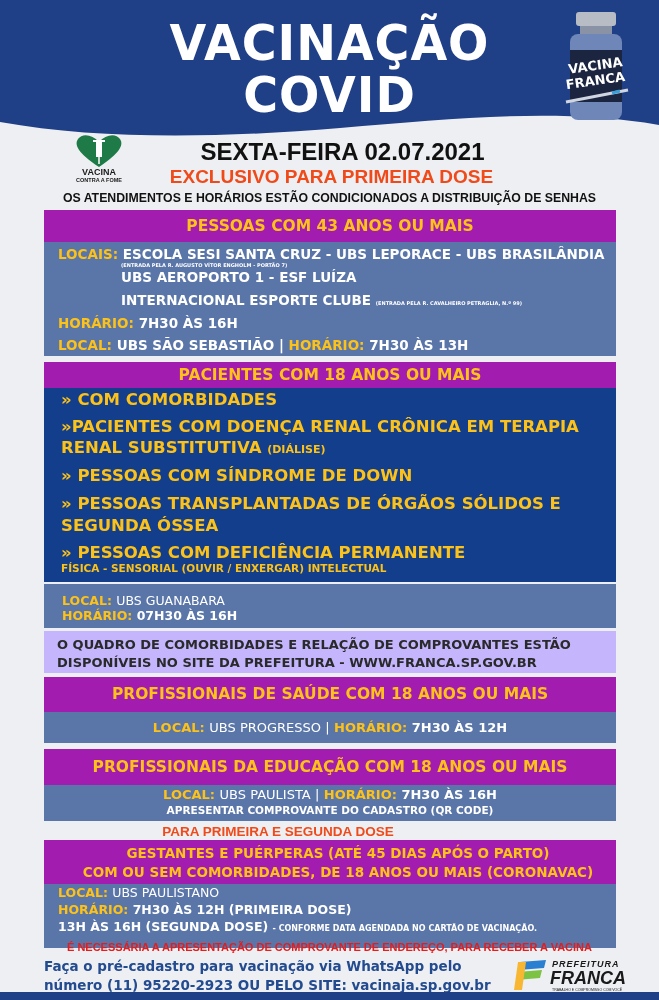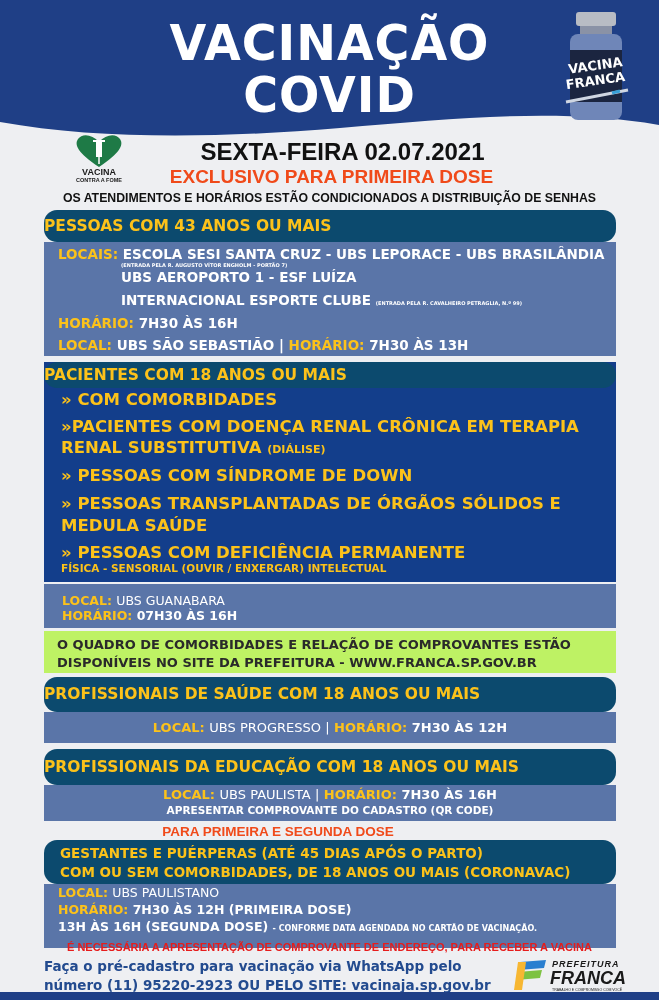--- a/index.html
+++ b/index.html
@@ -30,26 +30,26 @@
   }
   .exclusivo {
     position: absolute; left: 0; width: 659px; top: 166px; text-align: center;
     font-size: 19px; font-weight: bold; color: #f04a1a; padding-left: 4px;
   }
   .notice {
     position: absolute; left: 0; width: 659px; top: 191px; text-align: center;
     font-size: 12.3px; font-weight: bold; color: #111;
   }
   .box { position: absolute; left: 44px; width: 572px; }
-  .hdr { background: #0c4a6e; color: #fcc21a; font-weight: bold; text-align: left; font-family: "DejaVu Sans", sans-serif; border-radius: 13px; }
+  .hdr { background: #a21caf; color: #fcc21a; font-weight: bold; text-align: center; font-family: "DejaVu Sans", sans-serif; }
   .body { background: #5a75a8; color: #ffffff; font-family: "DejaVu Sans", sans-serif; font-weight: bold; }
   .y { color: #fcc21a; }
   .tiny { font-size: 5px; font-weight: bold; }
   .row { position: absolute; white-space: nowrap; }
-  .yellow-band { background: #bef264; color: #2a2a2a; font-family: "DejaVu Sans", sans-serif; font-weight: bold; font-size: 13px; line-height: 18px; padding: 5px 0 0 13px; }
+  .yellow-band { background: #c4b5fd; color: #2a2a2a; font-family: "DejaVu Sans", sans-serif; font-weight: bold; font-size: 13px; line-height: 18px; padding: 5px 0 0 13px; }
   .red-sub { position: absolute; left: 0; width: 556px; text-align: center; color: #f04a1a; font-weight: bold; font-size: 13.5px; }
   .footer-red { position:absolute; left:0; width:659px; top: 941px; text-align:center; color:#e61c1c; font-weight:bold; font-size: 11px; font-family: "Liberation Sans", sans-serif; }
   .footer-blue { position:absolute; left:44px; top: 957px; color:#234b8f; font-weight:bold; font-size: 13.5px; line-height: 19px; font-family: "DejaVu Sans", sans-serif; }
   .pf-logo { position:absolute; left: 514px; top: 957px; width: 110px; height: 36px; }
   .bottom-bar { position:absolute; left:0; top: 992px; width:659px; height:8px; background:#1f3f86; }
 </style>
 </head>
 <body>
 
 <svg class="header-bg" viewBox="0 0 659 150" preserveAspectRatio="none">
@@ -115,21 +115,21 @@
   <div class="hdr" style="height:26px;line-height:26px;font-size:15.5px;">PACIENTES COM 18 ANOS OU MAIS</div>
   <div style="position:relative;color:#fcc21a;font-family:'DejaVu Sans',sans-serif;font-weight:bold;">
     <div class="row" style="left:17px;top:2px;font-size:16.5px;">» COM COMORBIDADES</div>
     <div class="row" style="left:17px;top:29px;font-size:16.5px;">»PACIENTES COM DOENÇA RENAL CRÔNICA EM TERAPIA</div>
     <div class="row" style="left:17px;top:50px;font-size:16.5px;">
       <span>RENAL SUBSTITUTIVA</span>
       <span style="font-size:11px;">(DIÁLISE)</span>
     </div>
     <div class="row" style="left:17px;top:78px;font-size:16.5px;">» PESSOAS COM SÍNDROME DE DOWN</div>
     <div class="row" style="left:17px;top:106px;font-size:16.5px;">» PESSOAS TRANSPLANTADAS DE ÓRGÃOS SÓLIDOS E</div>
-    <div class="row" style="left:17px;top:128px;font-size:16.5px;">MEDULA SAÚDE</div>
+    <div class="row" style="left:17px;top:128px;font-size:16.5px;">SEGUNDA ÓSSEA</div>
     <div class="row" style="left:17px;top:155px;font-size:16.5px;">» PESSOAS COM DEFICIÊNCIA PERMANENTE</div>
     <div class="row" style="left:17px;top:174px;font-size:10.5px;">FÍSICA - SENSORIAL (OUVIR / ENXERGAR) INTELECTUAL</div>
   </div>
 </div>
 <div class="box body" style="top:584px;height:44px;">
   <div class="row" style="left:18px;top:9px;font-size:12.5px;">
     <span class="y">LOCAL:</span>
     <span style="font-weight:normal;">UBS GUANABARA</span>
   </div>
   <div class="row" style="left:18px;top:24px;font-size:12.5px;">

